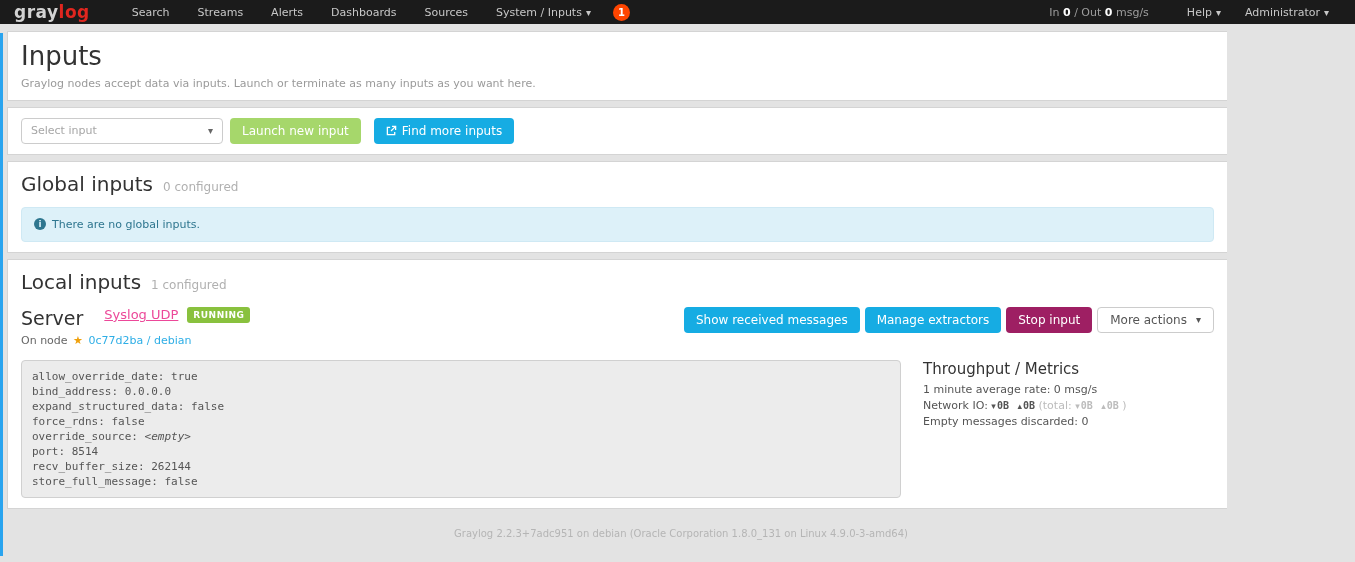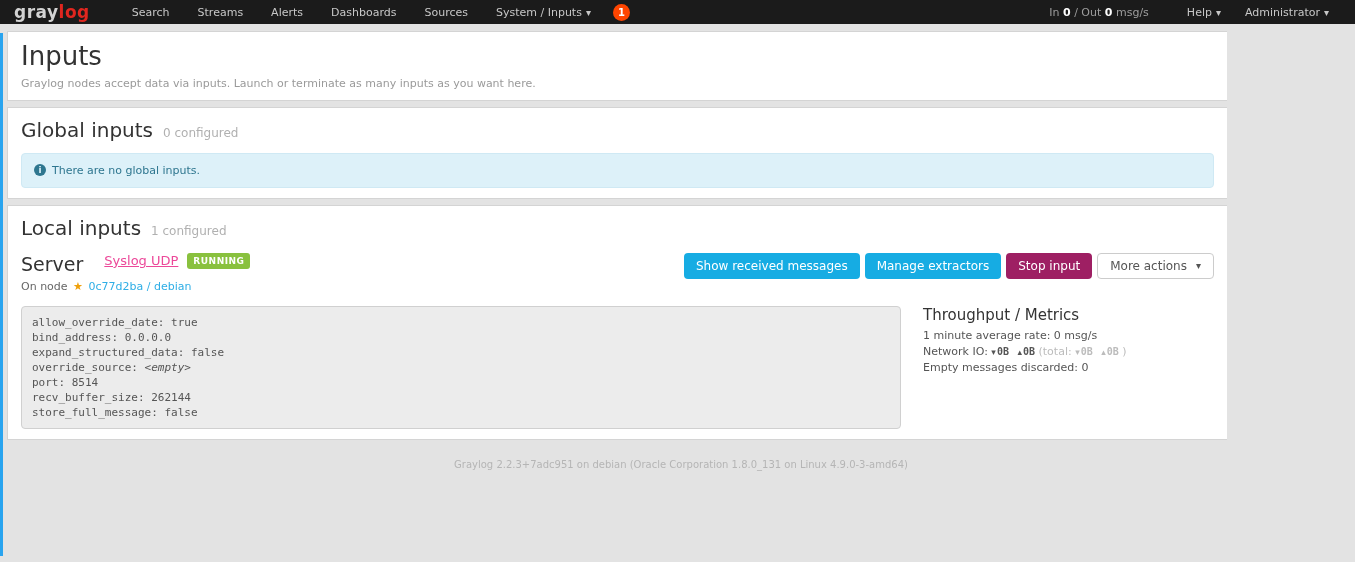--- a/index.html
+++ b/index.html
@@ -158,20 +158,36 @@
 
 <div class="blue-strip"></div>
 
 <main>
 
   <section class="card">
     <h1 class="page-title">Inputs</h1>
     <p class="page-desc">Graylog nodes accept data via inputs. Launch or terminate as many inputs as you want here.</p>
   </section>
 
+  <section class="card launcher">
+    <div class="fake-select">
+      <span class="placeholder">Select input</span>
+      <span class="sel-caret">▾</span>
+    </div>
+    <button class="btn btn-success-disabled">Launch new input</button>
+    <button class="btn btn-info">
+      <span class="ext-icon">
+        <svg width="11" height="11" viewBox="0 0 12 12" fill="none" stroke="#fff" stroke-width="1.4">
+          <path d="M4.5 2.5 H1.5 V10.5 H9.5 V7.5"></path>
+          <path d="M6.5 1.5 H10.5 V5.5 M10.5 1.5 L5.5 6.5"></path>
+        </svg>
+      </span>
+      <span>Find more inputs</span>
+    </button>
+  </section>
 
   <section class="card">
     <div class="sec-head">
       <h2 class="sec-title">Global inputs</h2>
       <span class="sec-count">0 configured</span>
     </div>
     <div class="alert-info">
       <span class="info-icon">i</span>
       <span>There are no global inputs.</span>
     </div>
@@ -202,20 +218,21 @@
         <button class="btn btn-primary">Stop input</button>
         <button class="btn btn-default caret-down">More actions</button>
       </div>
     </div>
 
     <div class="input-body">
       <div class="well">
           <div><span>allow_override_date: </span><span>true</span></div>
           <div><span>bind_address: </span><span>0.0.0.0</span></div>
           <div><span>expand_structured_data: </span><span>false</span></div>
+          <div><span>force_rdns: </span><span>false</span></div>
           <div><span>override_source: </span><span class="cfg-val-empty">&lt;empty&gt;</span></div>
           <div><span>port: </span><span>8514</span></div>
           <div><span>recv_buffer_size: </span><span>262144</span></div>
           <div><span>store_full_message: </span><span>false</span></div>
         </div>
       <div class="metrics">
         <h3>Throughput / Metrics</h3>
         <div class="m-line">1 minute average rate: 0 msg/s</div>
         <div class="m-line">
           <span>Network IO:</span>

